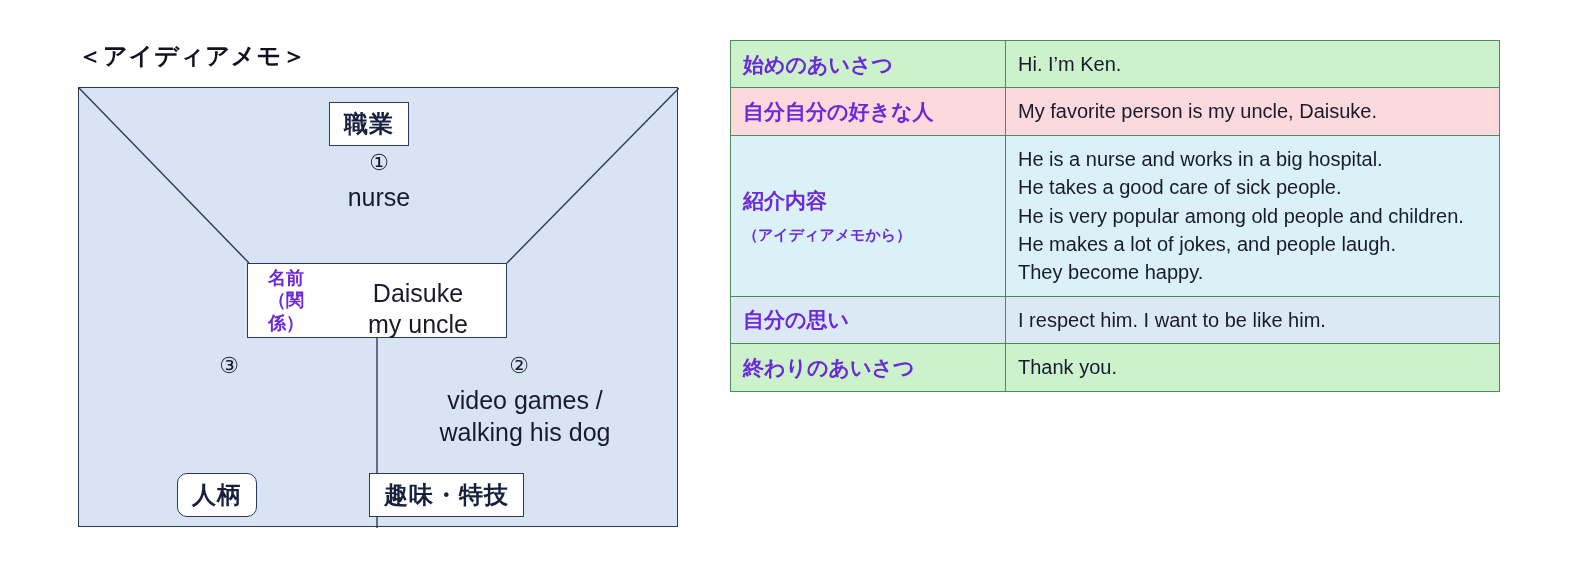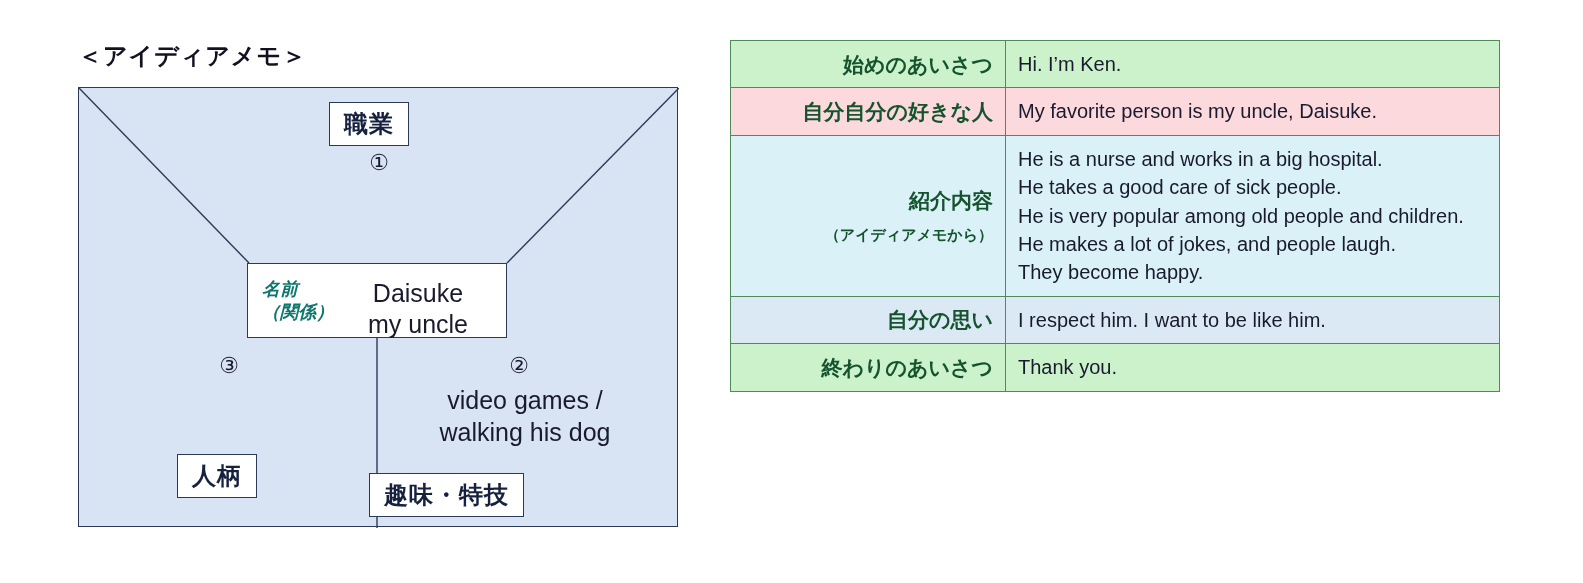--- a/index.html
+++ b/index.html
@@ -57,21 +57,21 @@
     color: #16213e;
     font-size: 24px;
     font-weight: bold;
     text-align: center;
     padding: 5px 14px;
     box-sizing: border-box;
     white-space: nowrap;
     letter-spacing: 1px;
   }
   #tag-job { left: 250px; top: 14px; }
-  #tag-personality { left: 98px; top: 366px; }
+  #tag-personality { left: 98px; top: 385px; border-radius: 10px; }
   #tag-hobby { left: 290px; top: 385px; }
 
   .num-label {
     position: absolute;
     font-size: 22px;
     text-align: center;
     white-space: nowrap;
     color: #1a1a2e;
   }
   .item-text {
@@ -101,25 +101,24 @@
     background: #ffffff;
     border: 1.5px solid #2b3a57;
     box-sizing: border-box;
     display: flex;
     align-items: center;
   }
   #name-label {
     font-size: 18px;
     font-weight: bold;
     line-height: 1.25;
-    color: #0f766e;
-    padding-left: 14px;
+    color: #6d28d9;
+    padding-left: 20px;
     width: 88px;
     box-sizing: border-box;
-    font-style: italic;
   }
   #name-value {
     flex: 1;
     font-size: 25px;
     line-height: 1.22;
     text-align: center;
     color: #1a1a2e;
     padding-right: 6px;
   }
 
@@ -145,23 +144,22 @@
   }
   #speech-table td {
     border: 1.5px solid #4f8a5a;
     vertical-align: middle;
     padding: 9px 12px;
   }
   td.label-cell {
     width: 250px;
     font-size: 21px;
     font-weight: bold;
-    color: #14532d;
+    color: #6d28d9;
     line-height: 1.3;
-    text-align: right;
   }
   td.label-cell .sub {
     display: block;
     font-size: 15px;
     font-weight: bold;
     margin-top: 11px;
   }
   td.value-cell {
     font-size: 20px;
     color: #1a1a2e;
@@ -186,20 +184,21 @@
       <line x1="0" y1="0" x2="170" y2="175" stroke="#2b3a57" stroke-width="1.4"></line>
       <line x1="600" y1="0" x2="428" y2="175" stroke="#2b3a57" stroke-width="1.4"></line>
       <line x1="298" y1="250" x2="298" y2="440" stroke="#2b3a57" stroke-width="1.4"></line>
     </svg>
 
     <div class="tag-box" id="tag-job">職業</div>
     <div class="tag-box" id="tag-personality">人柄</div>
     <div class="tag-box" id="tag-hobby">趣味・特技</div>
 
     <div class="num-label" id="num-1">①</div>
+    <div class="item-text" id="text-1">nurse</div>
 
     <div class="num-label" id="num-3">③</div>
 
     <div class="num-label" id="num-2">②</div>
     <div class="item-text" id="text-2" style="white-space:pre-line;">video games /
 walking his dog</div>
 
     <div id="name-box">
       <div id="name-label" style="white-space:pre-line;">名前
 （関係）</div>

